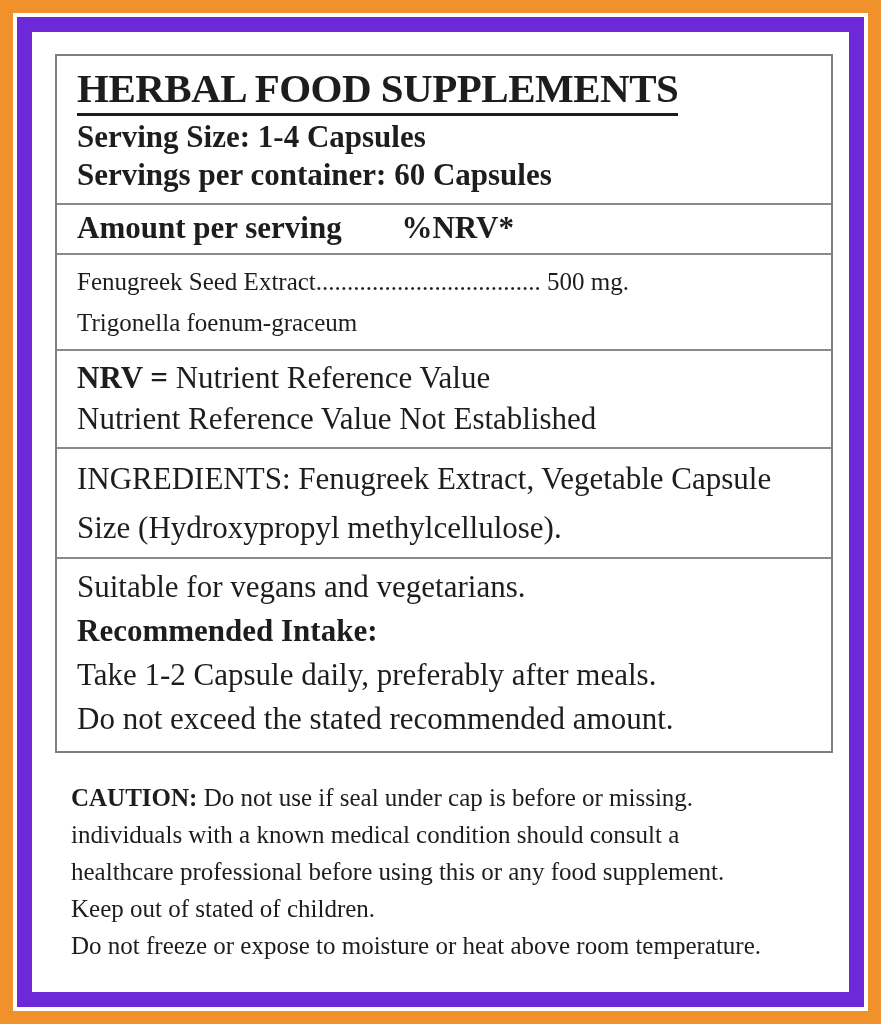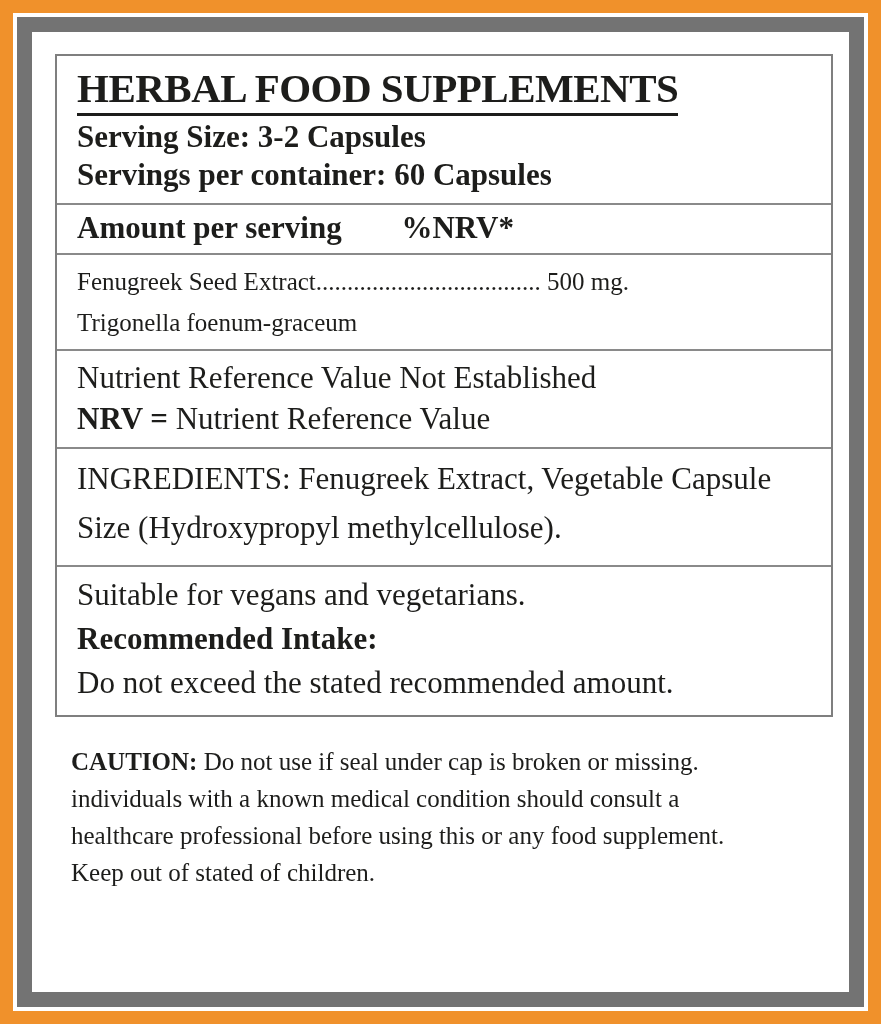--- a/index.html
+++ b/index.html
@@ -15,21 +15,21 @@
     background: #F0912B;
     padding: 13px;
   }
   .frame-white {
     width: 100%; height: 100%;
     background: #ffffff;
     padding: 4px;
   }
   .frame-green {
     width: 100%; height: 100%;
-    background: #737373;
+    background: #6d28d9;
     padding: 15px;
   }
   .content {
     width: 100%; height: 100%;
     background: #ffffff;
     padding: 22px 16px 0 23px;
     overflow: hidden;
   }
   .panel {
     width: 778px;
@@ -65,21 +65,21 @@
     font-size: 31px;
     font-weight: bold;
     padding-top: 4px;
     padding-bottom: 6px;
     line-height: 38px;
   }
   .row-header .nrv { margin-left: 52px; }
 
   .row-amount   { font-size: 25px; line-height: 41px; padding-top: 6px; padding-bottom: 6px; }
   .row-nrvnote  { font-size: 31px; line-height: 41px; padding-top: 6px; padding-bottom: 8px; }
-  .row-ingredients { font-size: 31px; line-height: 49px; padding-top: 5px; padding-bottom: 13px; }
+  .row-ingredients { font-size: 31px; line-height: 49px; padding-top: 5px; padding-bottom: 5px; }
   .row-usage    { font-size: 31px; line-height: 44px; padding-top: 6px; padding-bottom: 10px; border-radius: 29px; }
 
   .bold { font-weight: bold; }
 
   .caution {
     margin: 26px 0 0 16px;
     font-size: 25px;
     line-height: 37px;
   }
 </style>
@@ -90,56 +90,58 @@
   <div class="frame-white">
     <div class="frame-green">
       <div class="content">
 
         <div class="panel">
 
           <div class="row row-title">
             <div class="title">
               <span class="underline">HERBAL FOOD SUPPLEMENTS</span>
             </div>
-            <div class="bold-line">Serving Size: 3-2 Capsules</div>
+            <div class="bold-line">Serving Size: 1-4 Capsules</div>
             <div class="bold-line">Servings per container: 60 Capsules</div>
           </div>
 
           <div class="row row-header">
             <span>Amount per serving</span>
             <span class="nrv">%NRV*</span>
           </div>
 
           <div class="row row-amount">
             <div>Fenugreek Seed Extract.................................... 500 mg.</div>
             <div>Trigonella foenum-graceum</div>
           </div>
 
           <div class="row row-nrvnote">
+            <div><span class="bold">NRV =</span><span> Nutrient Reference Value</span></div>
             <div>Nutrient Reference Value Not Established</div>
-            <div><span class="bold">NRV =</span><span> Nutrient Reference Value</span></div>
           </div>
 
           <div class="row row-ingredients">
             <div>INGREDIENTS: Fenugreek Extract, Vegetable Capsule</div>
             <div>Size (Hydroxypropyl methylcellulose).</div>
           </div>
 
           <div class="row row-usage">
             <div>Suitable for vegans and vegetarians.</div>
             <div class="bold">Recommended Intake:</div>
+            <div>Take 1-2 Capsule daily, preferably after meals.</div>
             <div>Do not exceed the stated recommended amount.</div>
           </div>
 
         </div>
 
         <div class="caution">
-          <div><span class="bold">CAUTION:</span><span> Do not use if seal under cap is broken or missing.</span></div>
+          <div><span class="bold">CAUTION:</span><span> Do not use if seal under cap is before or missing.</span></div>
           <div>individuals with a known medical condition should consult a</div>
           <div>healthcare professional before using this or any food supplement.</div>
           <div>Keep out of stated of children.</div>
+          <div>Do not freeze or expose to moisture or heat above room temperature.</div>
 
         </div>
 
       </div>
     </div>
   </div>
 </div>
 
 </body></html>

